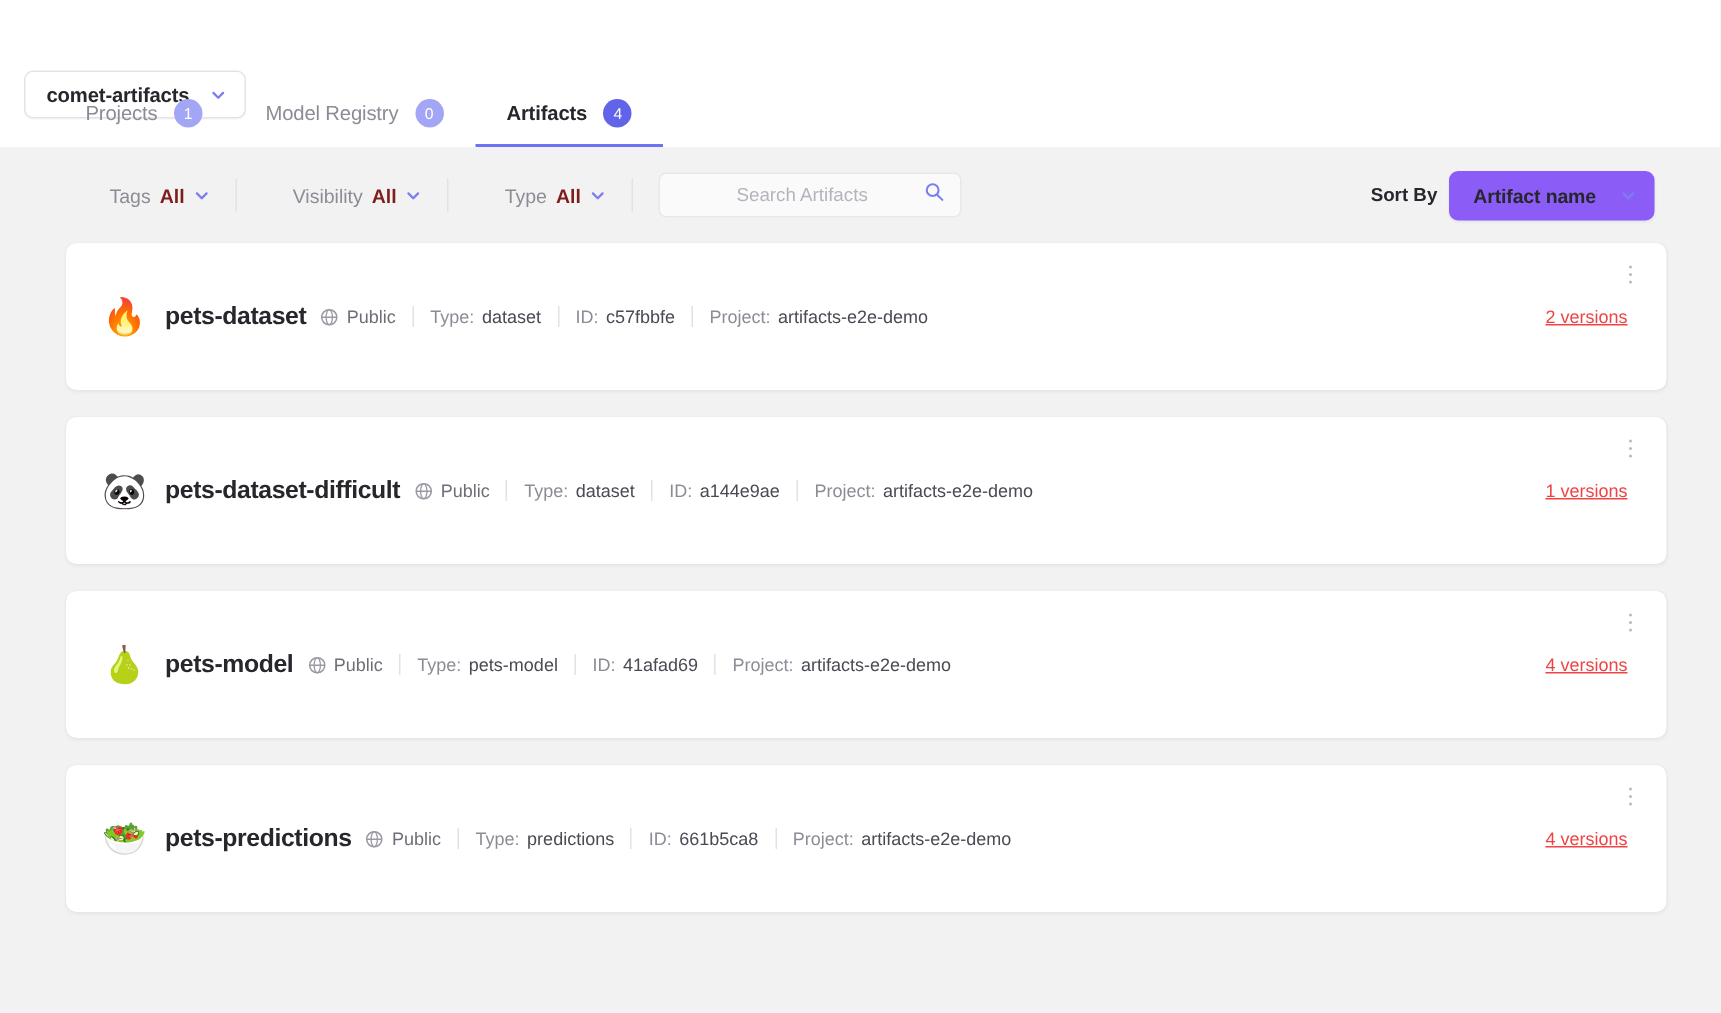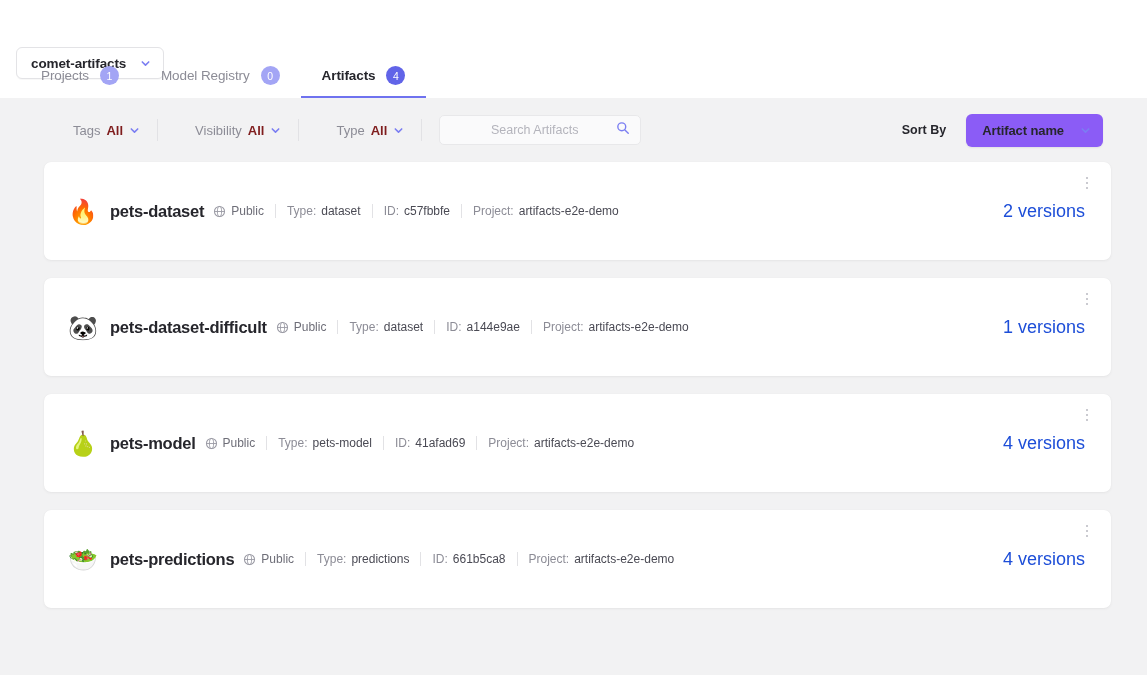--- a/index.html
+++ b/index.html
@@ -47,21 +47,21 @@
     flex: none;
   }
   .chev svg { display: block; }
 
   
   .tabs {
     position: absolute;
     left: 0; bottom: 0;
     display: flex;
     align-items: flex-end;
-    padding-left: 20px;
+    padding-left: 36px;
   }
   .tab {
     display: flex;
     align-items: center;
     gap: 11px;
     padding: 0 21px 11px 21px;
     cursor: pointer;
     border-bottom: 2.5px solid transparent;
   }
   .tab-label {
@@ -144,21 +144,21 @@
     font-size: 12.5px;
     color: #14532d;
     padding: 0;
     text-align: center;
   }
   .search-input::placeholder { color: #b4b4bc; }
   .sort-wrap {
     margin-left: auto;
     display: flex;
     align-items: center;
-    gap: 20px;
+    gap: 8px;
   }
   .sort-label {
     font-size: 12.5px;
     font-weight: bold;
     color: #26262c;
   }
   .sort-select {
     display: flex;
     align-items: center;
     gap: 16px;
@@ -231,23 +231,24 @@
     background: #e2e2e5;
     margin: 0 11px;
     flex: none;
   }
   .meta-val {
     color: #4a4a54;
   }
   .visibility-text { color: #6e6e78; }
   .versions {
     margin-left: auto;
-    font-size: 18px;
-    color: #1d4ed8;
+    font-size: 12px;
+    color: #ef4444;
     padding-right: 6px;
+    text-decoration: underline;
   }
   .kebab {
     position: absolute;
     top: 11px;
     right: 16px;
     width: 16px;
     height: 20px;
     display: flex;
     flex-direction: column;
     align-items: center;

